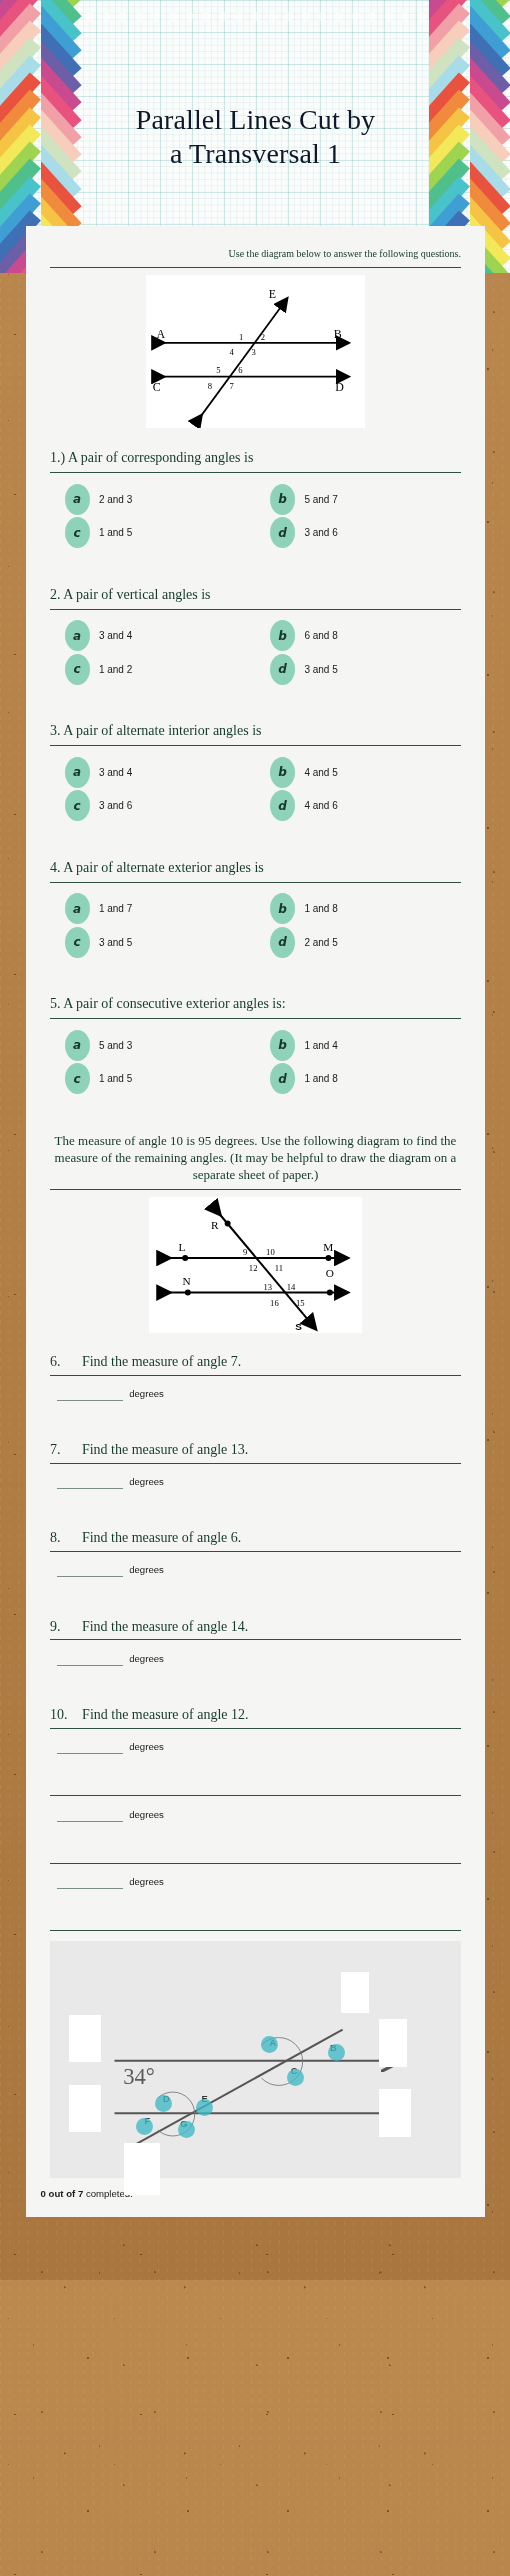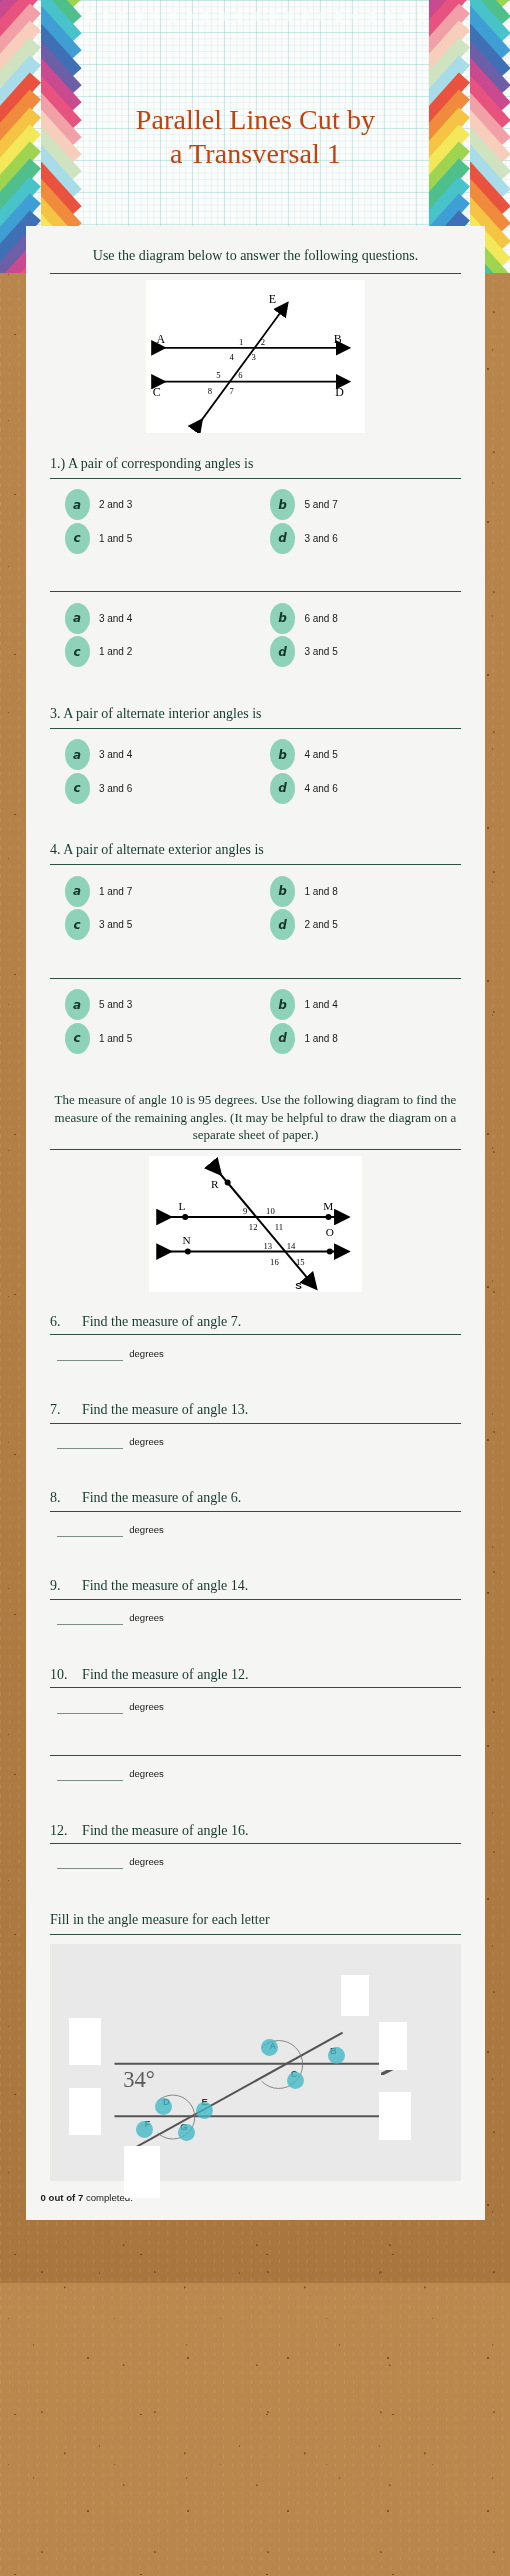--- a/index.html
+++ b/index.html
@@ -46,38 +46,38 @@
   .chevhalf .band{ position:absolute; left:-60%; width:220%; height:14.6px; }
   .chevhalf.a .band{ transform:rotate(-48deg); transform-origin:left center; }
   .chevhalf.b .band{ transform:rotate(48deg);  transform-origin:left center; }
 
   .titlebox{
     position:absolute; left:82px; right:82px; top:0; bottom:0;
     display:flex; align-items:center; justify-content:center; text-align:center;
   }
   .title{
     font-family:"Liberation Serif", serif;
-    font-size:28px; line-height:1.18; color:#c2410c; font-weight:400;
+    font-size:28px; line-height:1.18; color:#0f172a; font-weight:400;
     letter-spacing:0.1px;
   }
   .dotrow{ position:absolute; left:82px; right:82px; height:14.6px; opacity:.55;
     background-image:radial-gradient(ellipse 5.3px 6px at 8px 7.3px, #fff 0 72%, transparent 74%);
     background-size:16.6px 14.6px;}
   .dotrow.top{ top:9.3px; }
   .dotrow.bot{ bottom:6.6px; }
 
   
   .sheet{
     width:459px; margin:0 auto; background:#f5f5f3;
     position:relative; z-index:3; margin-top:-47px; padding:17.3px 0 0 0;
   }
   .inner{ padding:0 24px; }
 
   .lead{
-    font-size:14px; color:#15392f; text-align:center; padding:4px 0 6.6px;
+    font-size:10px; color:#15392f; text-align:right; padding:4px 0 6.6px;
     line-height:1.35;
   }
   .rule{ border:0; border-top:0.9px solid #2f4f45; margin:0 0 2.7px; }
 
   .diagbox{ background:#ffffff; margin:6.6px auto 4px; }
 
   
   .q{ padding-top:17.3px; }
   .qtitle{ font-size:14px; color:#15392f; line-height:1.3; padding-bottom:4.7px; }
   .opts{ display:grid; grid-template-columns:1fr 1fr; row-gap:2.7px; margin-top:10.6px; padding-bottom:20px;}
@@ -274,20 +274,21 @@
               <div class="bub">c</div>
               <div class="optlabel">1 and 5</div>
             </div>
             <div class="opt">
               <div class="bub">d</div>
               <div class="optlabel">3 and 6</div>
             </div>
           </div>
         </div>
         <div class="q">
+          <div class="qtitle">2. A pair of vertical angles is</div>
           <hr class="rule">
           <div class="opts">
             <div class="opt">
               <div class="bub">a</div>
               <div class="optlabel">3 and 4</div>
             </div>
             <div class="opt">
               <div class="bub">b</div>
               <div class="optlabel">6 and 8</div>
             </div>
@@ -339,20 +340,21 @@
               <div class="bub">c</div>
               <div class="optlabel">3 and 5</div>
             </div>
             <div class="opt">
               <div class="bub">d</div>
               <div class="optlabel">2 and 5</div>
             </div>
           </div>
         </div>
         <div class="q">
+          <div class="qtitle">5. A pair of consecutive exterior angles is:</div>
           <hr class="rule">
           <div class="opts">
             <div class="opt">
               <div class="bub">a</div>
               <div class="optlabel">5 and 3</div>
             </div>
             <div class="opt">
               <div class="bub">b</div>
               <div class="optlabel">1 and 4</div>
             </div>
@@ -461,34 +463,29 @@
           </div>
         </div>
         <div class="fitb">
           <hr class="rule">
           <div class="ansrow">
             <div class="blank"></div>
             <div class="unit">degrees</div>
           </div>
         </div>
         <div class="fitb">
-          <div class="fq">
-            <span class="n">12.</span>
-            <span>Find the measure of angle 16.</span>
-          </div>
           <hr class="rule">
           <div class="ansrow">
             <div class="blank"></div>
             <div class="unit">degrees</div>
           </div>
         </div>
       </div>
 
     <div class="q">
-      <div class="qtitle">Fill in the angle measure for each letter</div>
       <hr class="rule">
     </div>
   </div>
 
   <div class="finalwrap">
     <svg viewBox="0 0 618 356" width="411" height="237" style="position:absolute;inset:0">
       <defs>
         <marker id="ah3" markerWidth="11" markerHeight="11" refX="1" refY="5.5" orient="auto">
           <path d="M0,0 L11,5.5 L0,11" fill="none" stroke="#555" stroke-width="1.6"></path>
         </marker>

